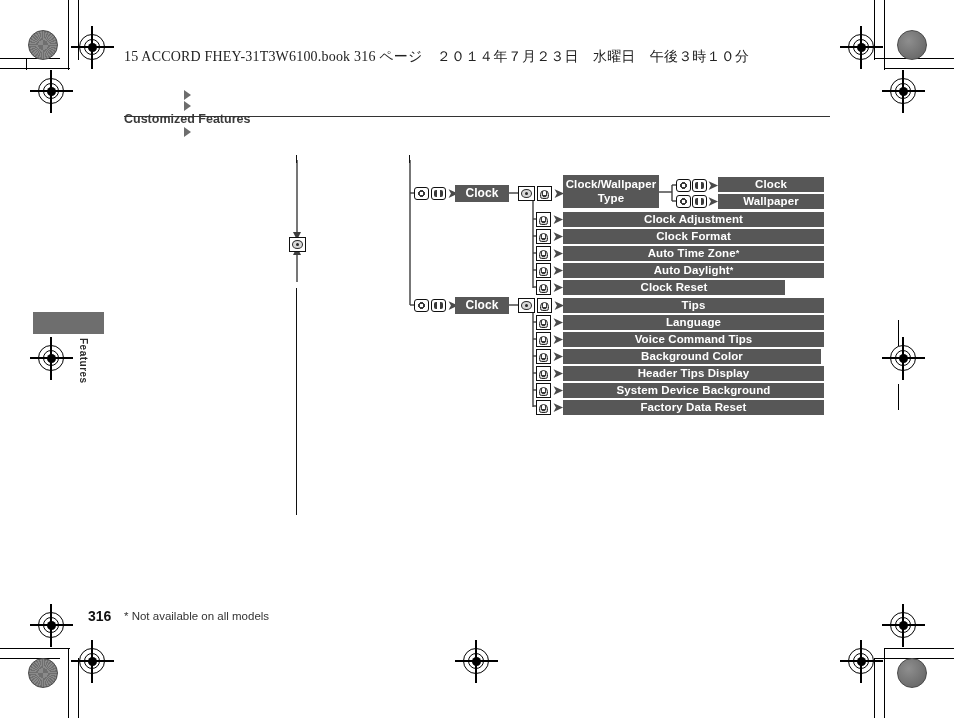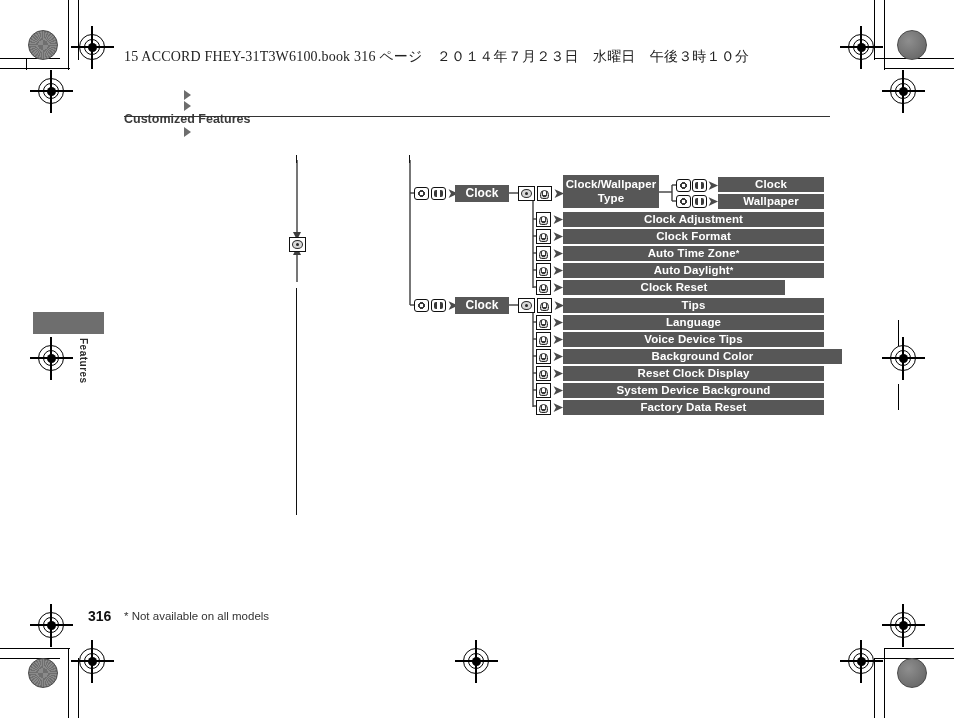--- a/index.html
+++ b/index.html
@@ -498,33 +498,33 @@
   <div class="icon-press" style="left:536px; top:315px;">
       <span class="knob"></span>
     </div>
   <div class="arrow-open" style="left:552px; top:315px;">➤</div>
   <div class="bar" style="left:563px; top:315px; width:261px; height:15px;">Language</div>
 
   <div class="icon-press" style="left:536px; top:332px;">
       <span class="knob"></span>
     </div>
   <div class="arrow-open" style="left:552px; top:332px;">➤</div>
-  <div class="bar" style="left:563px; top:332px; width:261px; height:15px;">Voice Device Tips</div>
+  <div class="bar" style="left:563px; top:332px; width:261px; height:15px;">Voice Command Tips</div>
 
   <div class="icon-press" style="left:536px; top:349px;">
       <span class="knob"></span>
     </div>
   <div class="arrow-open" style="left:552px; top:349px;">➤</div>
-  <div class="bar" style="left:563px; top:349px; width:279px; height:15px;">Background Color</div>
+  <div class="bar" style="left:563px; top:349px; width:258px; height:15px;">Background Color</div>
 
   <div class="icon-press" style="left:536px; top:366px;">
       <span class="knob"></span>
     </div>
   <div class="arrow-open" style="left:552px; top:366px;">➤</div>
-  <div class="bar" style="left:563px; top:366px; width:261px; height:15px;">Reset Clock Display</div>
+  <div class="bar" style="left:563px; top:366px; width:261px; height:15px;">Header Tips Display</div>
 
   <div class="icon-press" style="left:536px; top:383px;">
       <span class="knob"></span>
     </div>
   <div class="arrow-open" style="left:552px; top:383px;">➤</div>
   <div class="bar" style="left:563px; top:383px; width:261px; height:15px;">System Device Background</div>
 
   <div class="icon-press" style="left:536px; top:400px;">
       <span class="knob"></span>
     </div>

